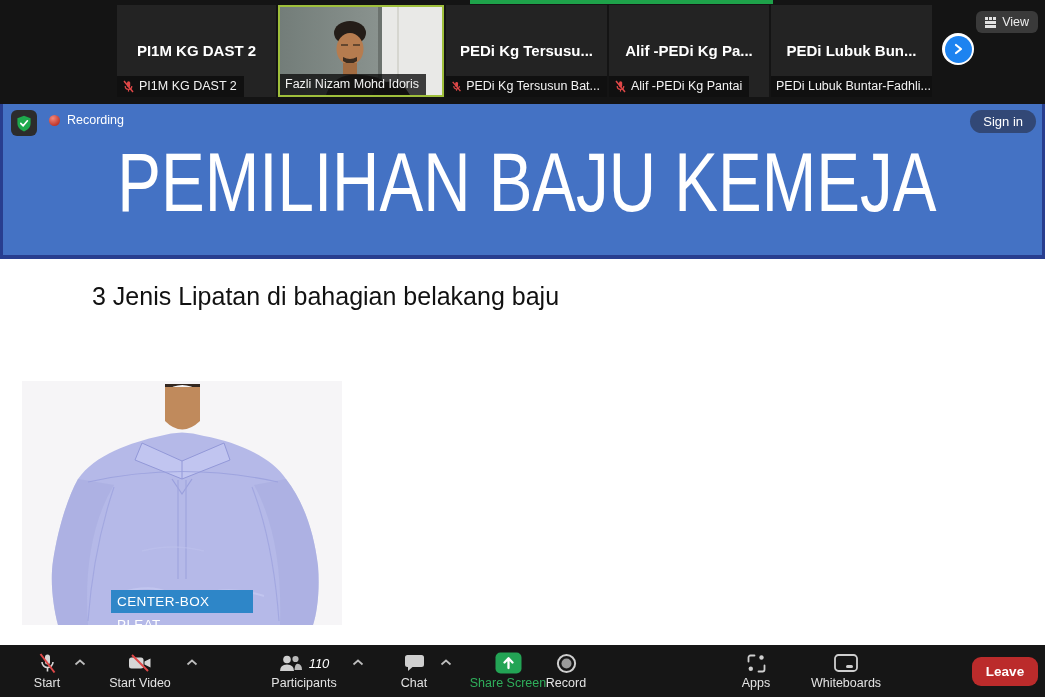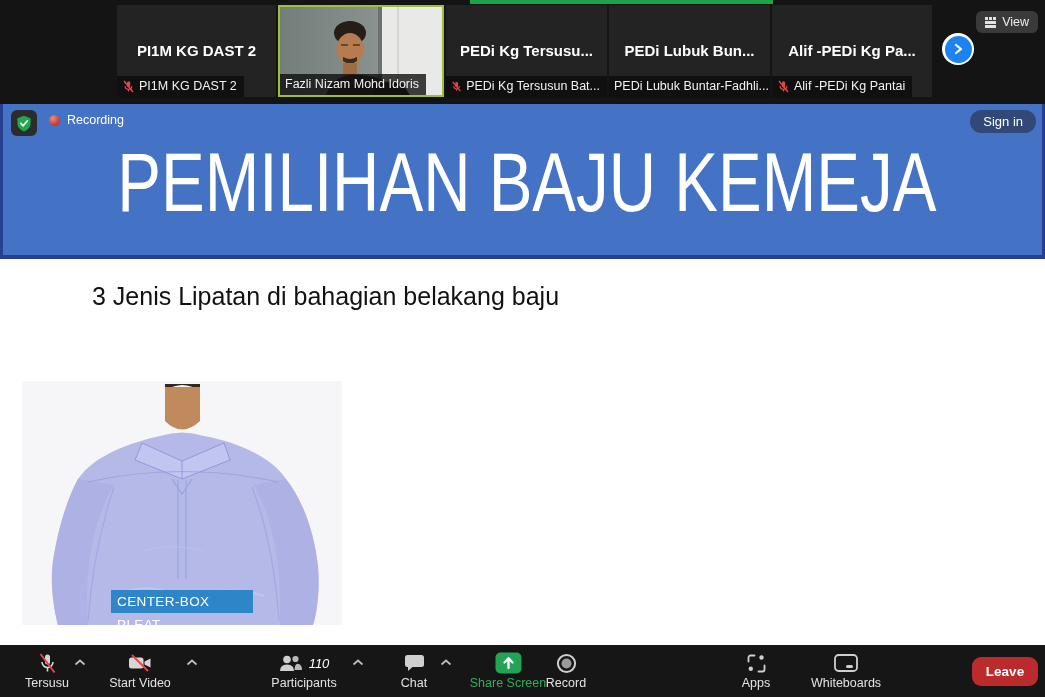--- a/index.html
+++ b/index.html
@@ -118,37 +118,37 @@
           <svg width="13" height="13" viewBox="0 0 13 13">
             <rect x="5" y="1.2" width="3.2" height="6" rx="1.6" fill="#e04848"></rect>
             <path d="M3.2,6 a3.3,3.3 0 0 0 6.6,0" stroke="#e04848" stroke-width="1.2" fill="none"></path>
             <line x1="6.5" y1="9.5" x2="6.5" y2="11.6" stroke="#e04848" stroke-width="1.2"></line>
             <line x1="2" y1="1" x2="11" y2="12" stroke="#e04848" stroke-width="1.5"></line>
           </svg>
           <span>PEDi Kg Tersusun Bat...</span>
         </div>
       </div>
 
-      <div class="tile" style="width:161px">
-        <div class="tile-center-name">PEDi Lubuk Bun...</div>
-        <div class="tile-label">
-          <span>PEDi Lubuk Buntar-Fadhli...</span>
-        </div>
-      </div>
-
       <div class="tile" style="width:160px">
         <div class="tile-center-name">Alif -PEDi Kg Pa...</div>
         <div class="tile-label">
           <svg width="13" height="13" viewBox="0 0 13 13">
             <rect x="5" y="1.2" width="3.2" height="6" rx="1.6" fill="#e04848"></rect>
             <path d="M3.2,6 a3.3,3.3 0 0 0 6.6,0" stroke="#e04848" stroke-width="1.2" fill="none"></path>
             <line x1="6.5" y1="9.5" x2="6.5" y2="11.6" stroke="#e04848" stroke-width="1.2"></line>
             <line x1="2" y1="1" x2="11" y2="12" stroke="#e04848" stroke-width="1.5"></line>
           </svg>
           <span>Alif -PEDi Kg Pantai</span>
+        </div>
+      </div>
+
+      <div class="tile" style="width:161px">
+        <div class="tile-center-name">PEDi Lubuk Bun...</div>
+        <div class="tile-label">
+          <span>PEDi Lubuk Buntar-Fadhli...</span>
         </div>
       </div>
     </div>
 
     <div class="next-btn">
       <div class="inner">
         <svg width="14" height="14" viewBox="0 0 14 14">
           <polyline points="5,3 10,7 5,11" fill="none" stroke="#fff" stroke-width="2.2" stroke-linecap="round" stroke-linejoin="round"></polyline>
         </svg>
       </div>
@@ -228,21 +228,21 @@
 
     <div class="tb-item" style="left:18px; width:58px;">
       <div class="tb-icon">
         <svg width="19" height="21" viewBox="0 0 19 21">
           <rect x="7" y="1.5" width="5" height="10" rx="2.5" fill="#d6d6d6"></rect>
           <path d="M4,9 a5.5,5.5 0 0 0 11,0" stroke="#d6d6d6" stroke-width="1.6" fill="none"></path>
           <line x1="9.5" y1="15" x2="9.5" y2="18.5" stroke="#d6d6d6" stroke-width="1.6"></line>
           <line x1="2.5" y1="1" x2="16.5" y2="19.5" stroke="#e04848" stroke-width="2"></line>
         </svg>
       </div>
-      <div class="tb-label">Tersusu</div>
+      <div class="tb-label">Start</div>
     </div>
     <svg class="tb-caret" style="left:74px" width="12" height="7" viewBox="0 0 12 7">
       <polyline points="1.5,5.5 6,1.5 10.5,5.5" fill="none" stroke="#bdbdbd" stroke-width="1.7"></polyline>
     </svg>
 
     <div class="tb-item" style="left:98px; width:84px;">
       <div class="tb-icon">
         <svg width="24" height="18" viewBox="0 0 24 18">
           <rect x="1" y="3.5" width="14.5" height="11" rx="2.5" fill="#d6d6d6"></rect>
           <path d="M16.5,7.5 L22.5,4.5 V13.5 L16.5,10.5 Z" fill="#d6d6d6"></path>

